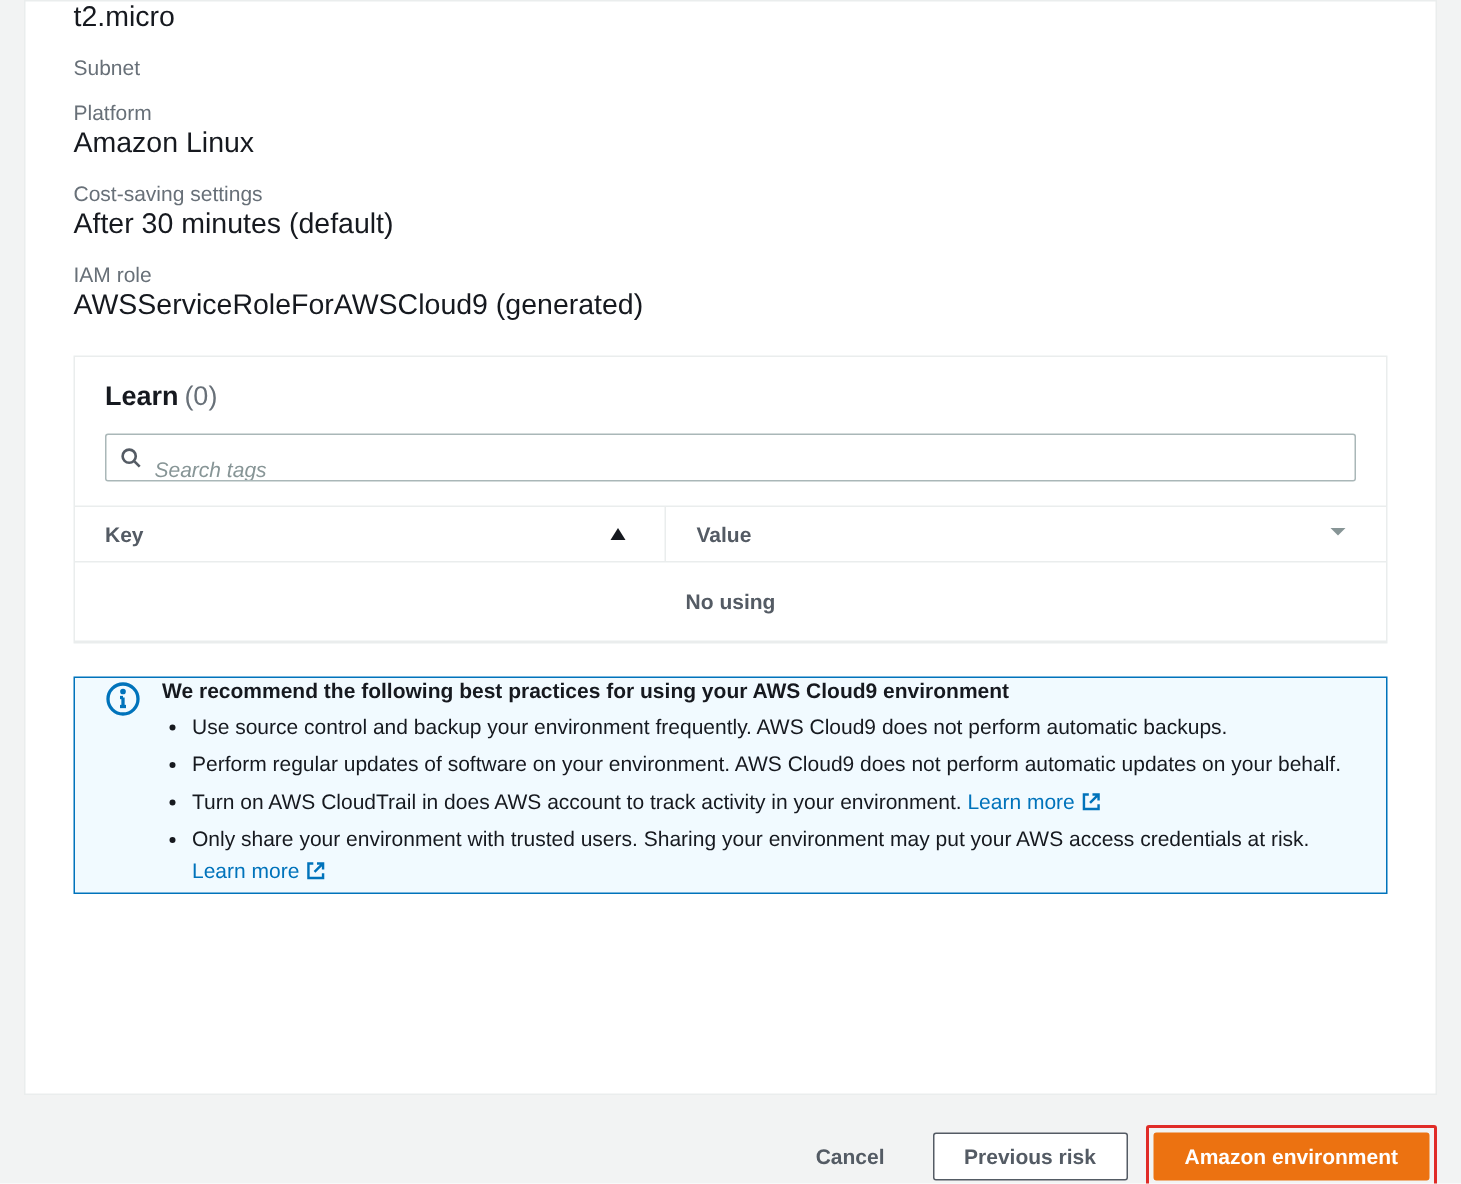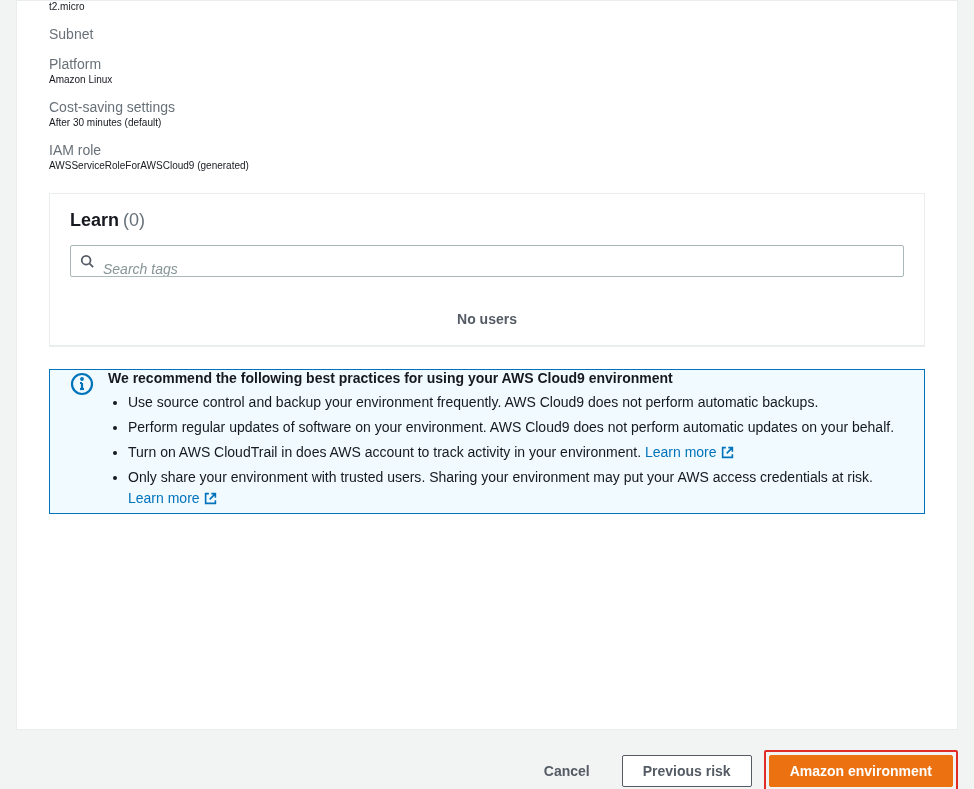--- a/index.html
+++ b/index.html
@@ -21,21 +21,21 @@
     position: relative;
   }
   .field { margin-top: 14px; }
   .field-label {
     color: #687078;
     font-size: 14px;
     margin-bottom: 2px;
   }
   .field-value {
     color: #16191f;
-    font-size: 10px;
+    font-size: 19px;
   }
   .tags-box {
     border: 1px solid #eaeded;
     margin-top: 22px;
   }
   .tags-header {
     padding: 16px 20px 16px 20px;
   }
   .tags-title {
     font-size: 18px;
@@ -221,21 +221,35 @@
       <div class="search-wrap" style="margin:14px 0 0 0;">
         <span class="search-icon">
           <svg viewBox="0 0 16 16" fill="none" stroke="currentColor" stroke-width="2">
             <circle cx="7" cy="7" r="5"></circle>
               <line x1="11" y1="11" x2="15" y2="15"></line>
           </svg>
         </span>
         <input class="search-input" placeholder="Search tags" style="">
       </div>
     </div>
-    <div class="no-tags">No users</div>
+    <div class="table-head">
+      <div class="th th-key">
+        <span>Key</span>
+        <span class="sort-asc"></span>
+      </div>
+      <div class="th th-value">
+        <span>Value</span>
+        <span class="sort-none">
+          <svg viewBox="0 0 12 12" fill="currentColor">
+              <path d="M1 3 L6 8 L11 3 Z"></path>
+            </svg>
+        </span>
+      </div>
+    </div>
+    <div class="no-tags">No using</div>
   </div>
 
   <div class="info-box">
     <span class="info-icon">
       <svg viewBox="0 0 24 24" fill="none" stroke="currentColor" stroke-width="2.2">
         <circle cx="12" cy="12" r="10"></circle>
         <line x1="12" y1="11" x2="12" y2="17"></line>
         <line x1="10" y1="11" x2="12" y2="11"></line>
         <line x1="10" y1="17" x2="14" y2="17"></line>
         <circle cx="12" cy="7" r="0.8" fill="currentColor"></circle>

